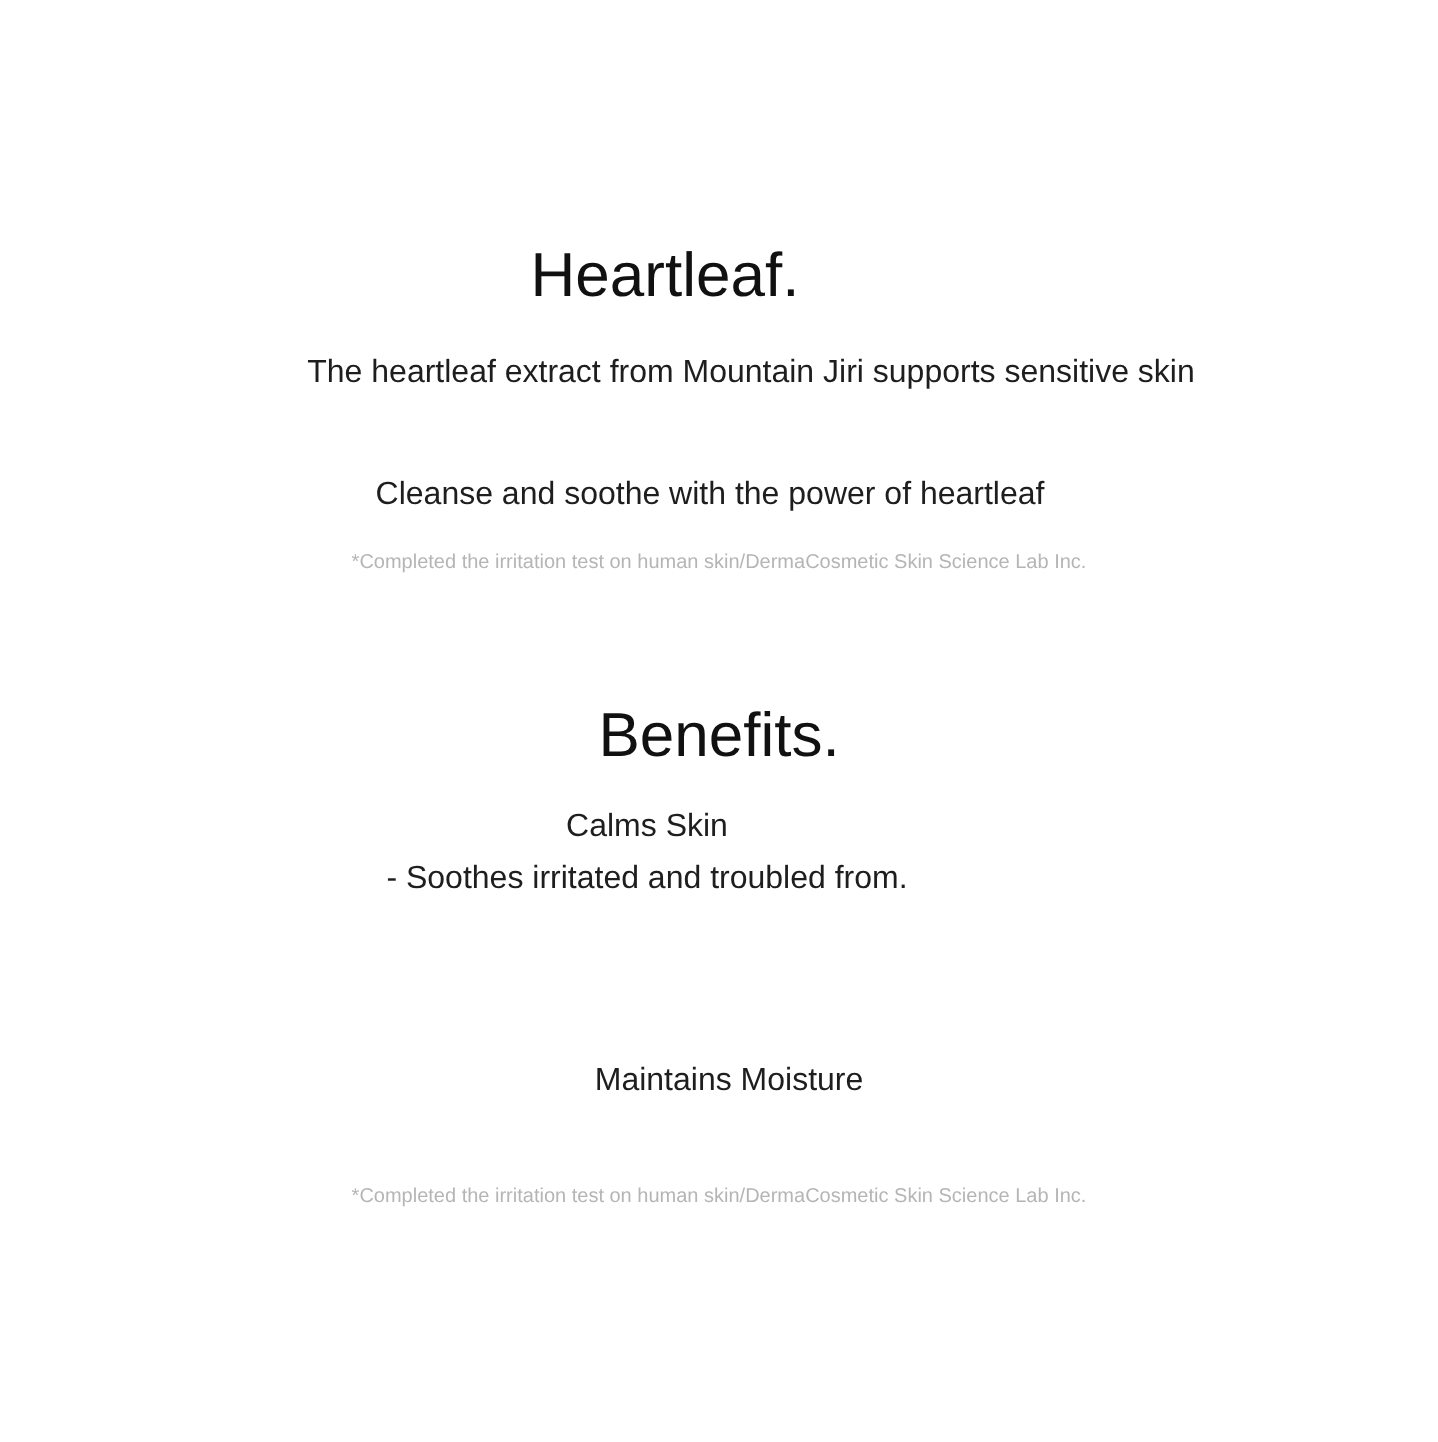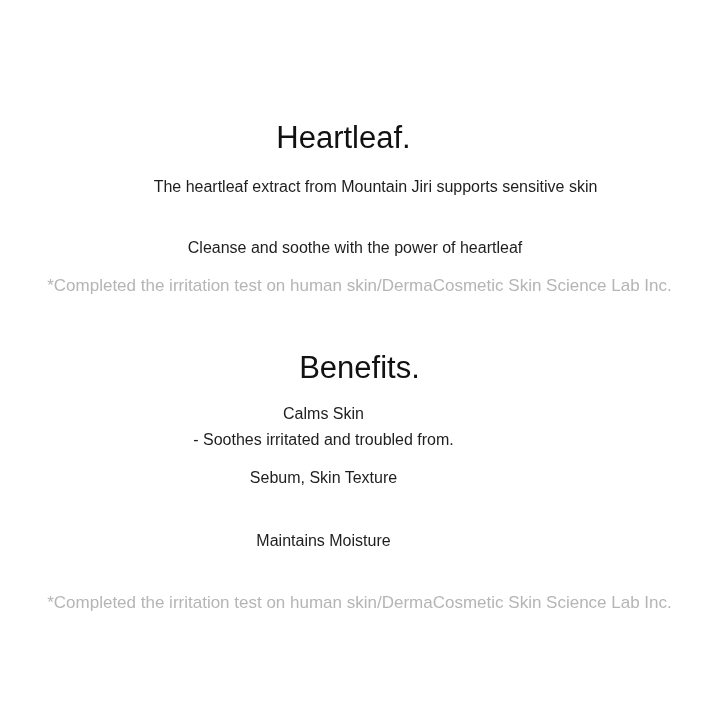--- a/index.html
+++ b/index.html
@@ -30,35 +30,35 @@
       font-family: "Liberation Sans", sans-serif;
     }
     .body-text {
       font-size: 16px;
       color: #1e1e1e;
       line-height: 26px;
       margin: 0;
       font-family: "Liberation Sans", sans-serif;
     }
     .note {
-      font-size: 17px;
+      font-size: 10px;
       color: #b5b5b5;
       margin: 0;
       font-family: "Liberation Sans", sans-serif;
     }
-    #heartleaf-title { position: absolute; top: 120px; left: 12px; width: 663px; }
+    #heartleaf-title { position: absolute; top: 120px; left: 1px; width: 663px; }
     #heartleaf-desc { position: absolute; top: 174px; left: 0; width: 719px; margin-left: 16px; }
     #heartleaf-tagline { position: absolute; top: 235px; left: 0; width: 710px; }
     #heartleaf-note { position: absolute; top: 276px; left: 0; width: 719px; }
 
     #benefits-title { position: absolute; top: 350px; left: 0; width: 719px; }
     .benefit { position: absolute; left: 0; width: 647px; }
     #benefit-0 { top: 401px; }
     #benefit-1 { top: 465px; }
-    #benefit-2 { top: 528px; }
+    #benefit-2 { top: 528px; padding-left: 41px; }
     #benefits-note { position: absolute; top: 593px; left: 0; width: 719px; }
   </style>
 </head>
 <body>
 
 <div>
   <div id="heartleaf-title" class="section">
     <h1 class="heading">Heartleaf.</h1>
   </div>
   <div id="heartleaf-desc" class="section">
@@ -76,21 +76,20 @@
   <div id="benefits-title" class="section">
     <h1 class="heading">Benefits.</h1>
   </div>
 
   <div id="benefit-0" class="benefit section">
     <p class="body-text">Calms Skin</p>
     <p class="body-text">- Soothes irritated and troubled from.</p>
   </div>
 
   <div id="benefit-1" class="benefit section">
-    <p class="body-text">Sebum, Skin Texture</p>
   </div>
 
   <div id="benefit-2" class="benefit section">
     <p class="body-text">Maintains Moisture</p>
   </div>
 
   <div id="benefits-note" class="section">
     <p class="note">*Completed the irritation test on human skin/DermaCosmetic Skin Science Lab Inc.</p>
   </div>
 </div>

